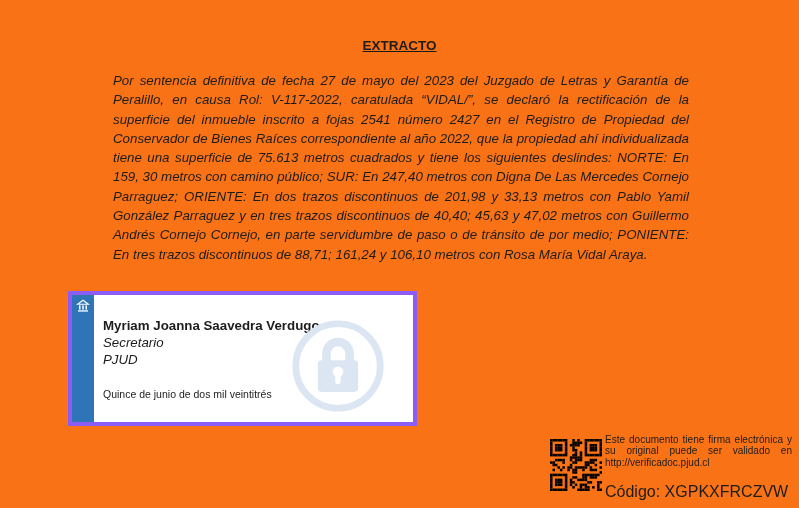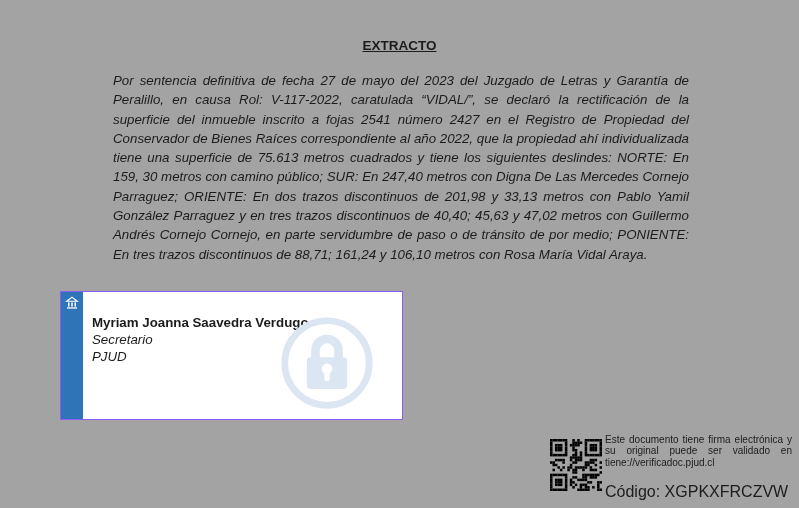--- a/index.html
+++ b/index.html
@@ -1,32 +1,32 @@
 <!DOCTYPE html>
 <html><head>
 <meta charset="utf-8">
 <style>
   html,body { margin:0; padding:0; background:#ffffff; }
   .page {
-    position:relative; width:799px; height:508px; background:#a3a3a3;
+    position:relative; width:799px; height:508px; background:#f97316;
     font-family:"Liberation Sans","DejaVu Sans",sans-serif; color:#1c1c1c;
     overflow:hidden;
   }
   .doc-title {
     position:absolute; top:38px; left:0; width:100%;
     text-align:center; font-size:13.5px; font-weight:bold;
   }
   .doc-title .u { text-decoration:underline; }
   .body-text {
     position:absolute; left:113px; top:71px; width:576px;
     font-size:13.3px; line-height:19.3px; text-align:justify;font-style:italic;
   }
   .sig-box {
-    position:absolute; left:60px; top:291px; width:341px; height:127px;
-    border:1px solid #8b5cf6; background:#ffffff;
+    position:absolute; left:68px; top:291px; width:341px; height:127px;
+    border:4px solid #8b5cf6; background:#ffffff;
   }
   .sig-strip {
     position:absolute; left:0; top:0; bottom:0; width:22px;
     background:#2e74b6;
   }
   .sig-strip svg { display:block; margin:3px auto 0 auto; }
   .sig-content { position:absolute; left:31px; top:22px; width:215px; }
   .sig-name { font-size:13.3px; font-weight:bold; line-height:17px; white-space:nowrap; }
   .sig-role, .sig-inst { font-size:13.3px; line-height:17px;font-style:italic; }
   .sig-inst { margin-bottom:21px; }
@@ -58,20 +58,21 @@
         <rect x="4.0" y="7.4" width="1.5" height="4.2" fill="#ffffff"></rect>
         <rect x="7.25" y="7.4" width="1.5" height="4.2" fill="#ffffff"></rect>
         <rect x="10.5" y="7.4" width="1.5" height="4.2" fill="#ffffff"></rect>
         <rect x="3" y="12.3" width="10" height="1.3" fill="#ffffff"></rect>
       </svg>
     </div>
     <div class="sig-content">
       <div class="sig-name">Myriam Joanna Saavedra Verdugo</div>
       <div class="sig-role">Secretario</div>
       <div class="sig-inst">PJUD</div>
+      <div class="sig-date">Quince de junio de dos mil veintitrés</div>
     </div>
     <svg class="lock-mark" viewBox="0 0 100 100">
       <circle cx="50" cy="50" r="44" fill="none" stroke="#dce6f2" stroke-width="7"></circle>
       <path d="M38 46 v-9 a12 12 0 0 1 24 0 v9" fill="none" stroke="#dce6f2" stroke-width="9"></path>
       <rect x="29" y="44" width="42" height="33" rx="4" fill="#dce6f2"></rect>
       <circle cx="50" cy="56" r="5.5" fill="#ffffff"></circle>
       <rect x="47.2" y="58" width="5.6" height="11" rx="2.5" fill="#ffffff"></rect>
     </svg>
   </div>
 
@@ -289,20 +290,20 @@
         <rect x="27.24" y="49.52" width="2.53" height="2.53"></rect>
         <rect x="29.71" y="49.52" width="2.53" height="2.53"></rect>
         <rect x="32.19" y="49.52" width="2.53" height="2.53"></rect>
         <rect x="34.67" y="49.52" width="2.53" height="2.53"></rect>
         <rect x="37.14" y="49.52" width="2.53" height="2.53"></rect>
         <rect x="47.05" y="49.52" width="2.53" height="2.53"></rect>
         <rect x="49.52" y="49.52" width="2.53" height="2.53"></rect>
       </svg>
   </div>
 
-  <div class="verify-text">Este documento tiene firma electrónica y su original puede ser validado en tiene://verificadoc.pjud.cl</div>
+  <div class="verify-text">Este documento tiene firma electrónica y su original puede ser validado en http://verificadoc.pjud.cl</div>
 
   <div class="verify-code">
     <span>Código:</span>
     <span> XGPKXFRCZVW</span>
   </div>
 
 </div>
 
 </body></html>

